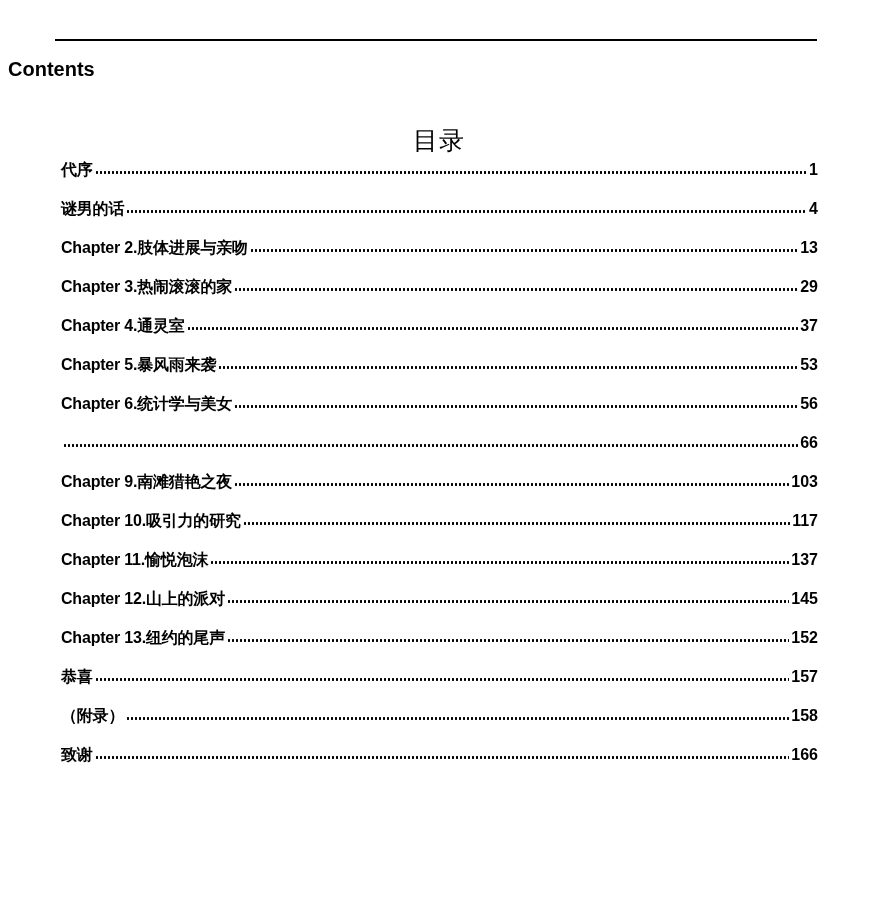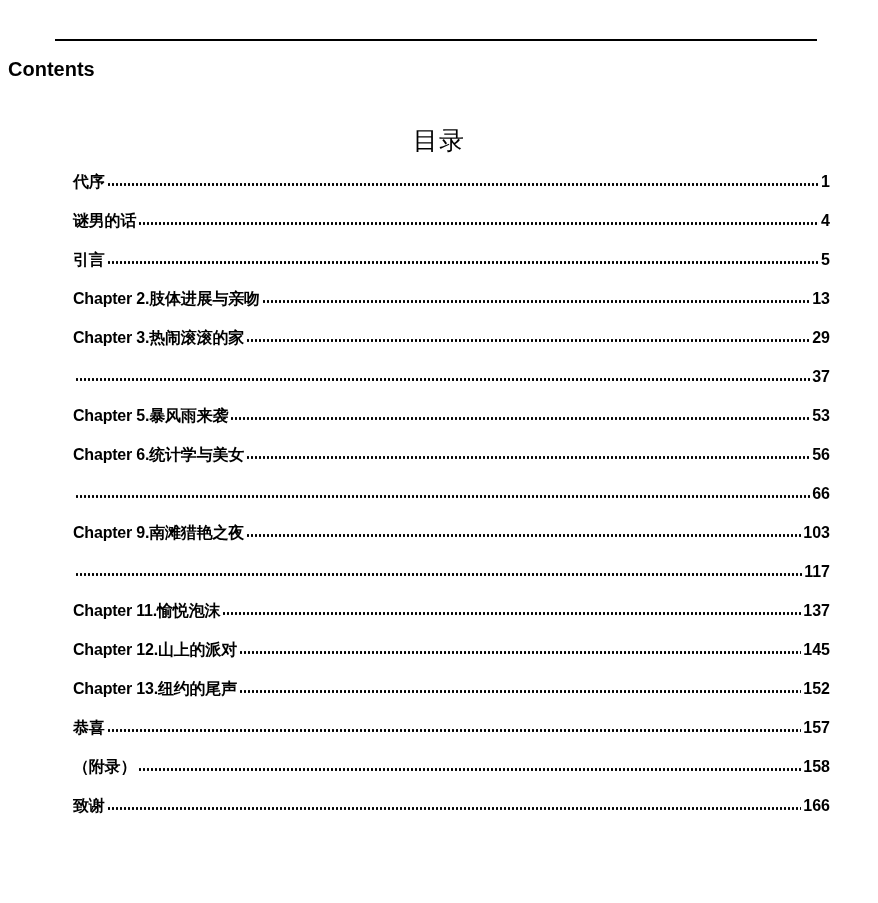--- a/index.html
+++ b/index.html
@@ -44,21 +44,21 @@
       font-weight: normal;
       line-height: 34px;
       letter-spacing: 1px;
       margin-top: 20px;
     }
     .toc {
       position: absolute;
       left: 57px;
       top: 153px;
       width: 757px;
-      margin: 16px;
+      margin: 4px;
       padding: 0;
       list-style: none;
     }
     .toc-row {
       display: flex;
       align-items: baseline;
       height: 39px;
       line-height: 26px;
       font-size: 16px;
       font-weight: bold;
@@ -107,35 +107,31 @@
     <span class="toc-label">代序</span>
     <span class="toc-leader"></span>
     <span class="toc-page">1</span>
   </li>
   <li class="toc-row">
     <span class="toc-label">谜男的话</span>
     <span class="toc-leader"></span>
     <span class="toc-page">4</span>
   </li>
   <li class="toc-row">
-    <span class="toc-label">引言</span>
-    <span class="toc-leader"></span>
-    <span class="toc-page">5</span>
-  </li>
-  <li class="toc-row">
     <span class="toc-label">Chapter 2.肢体进展与亲吻</span>
     <span class="toc-leader"></span>
     <span class="toc-page">13</span>
   </li>
   <li class="toc-row">
     <span class="toc-label">Chapter 3.热闹滚滚的家</span>
     <span class="toc-leader"></span>
     <span class="toc-page">29</span>
   </li>
   <li class="toc-row">
+    <span class="toc-label">Chapter 4.通灵室</span>
     <span class="toc-leader"></span>
     <span class="toc-page">37</span>
   </li>
   <li class="toc-row">
     <span class="toc-label">Chapter 5.暴风雨来袭</span>
     <span class="toc-leader"></span>
     <span class="toc-page">53</span>
   </li>
   <li class="toc-row">
     <span class="toc-label">Chapter 6.统计学与美女</span>
@@ -145,20 +141,21 @@
   <li class="toc-row">
     <span class="toc-leader"></span>
     <span class="toc-page">66</span>
   </li>
   <li class="toc-row">
     <span class="toc-label">Chapter 9.南滩猎艳之夜</span>
     <span class="toc-leader"></span>
     <span class="toc-page">103</span>
   </li>
   <li class="toc-row">
+    <span class="toc-label">Chapter 10.吸引力的研究</span>
     <span class="toc-leader"></span>
     <span class="toc-page">117</span>
   </li>
   <li class="toc-row">
     <span class="toc-label">Chapter 11.愉悦泡沫</span>
     <span class="toc-leader"></span>
     <span class="toc-page">137</span>
   </li>
   <li class="toc-row">
     <span class="toc-label">Chapter 12.山上的派对</span>

